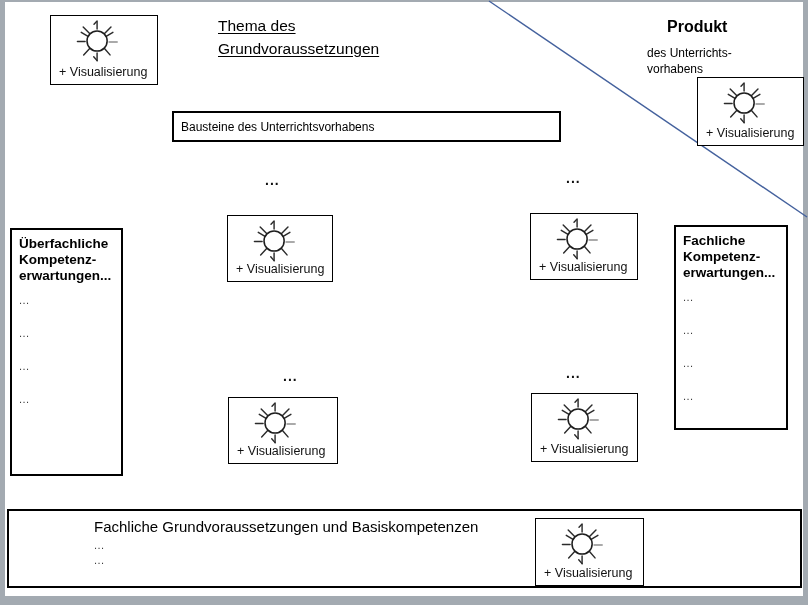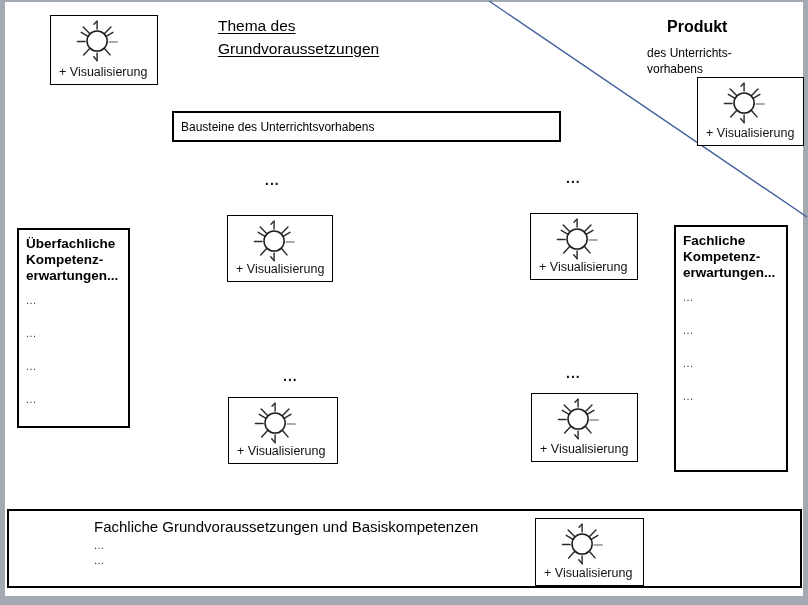--- a/index.html
+++ b/index.html
@@ -124,33 +124,33 @@
 
   <div class="bausteine">
     <span>Bausteine des Unterrichtsvorhabens</span>
   </div>
 
   <div class="mark" style="left:265px;top:172px">...</div>
   <div class="mark" style="left:566px;top:170px">...</div>
   <div class="mark" style="left:283px;top:368px">...</div>
   <div class="mark" style="left:566px;top:365px">...</div>
 
-  <div class="tallbox" style="left:17px;top:228px;width:113px;height:200px">
+  <div class="tallbox" style="left:10px;top:228px;width:113px;height:248px">
     <div class="hd">
       <div>Überfachliche</div>
       <div>Kompetenz-</div>
       <div>erwartungen...</div>
     </div>
     <div class="it">...</div>
     <div class="it">...</div>
     <div class="it">...</div>
     <div class="it">...</div>
   </div>
 
-  <div class="tallbox" style="left:674px;top:225px;width:114px;height:247px">
+  <div class="tallbox" style="left:674px;top:225px;width:114px;height:205px">
     <div class="hd">
       <div>Fachliche</div>
       <div>Kompetenz-</div>
       <div>erwartungen...</div>
     </div>
     <div class="it">...</div>
     <div class="it">...</div>
     <div class="it">...</div>
     <div class="it">...</div>
   </div>

